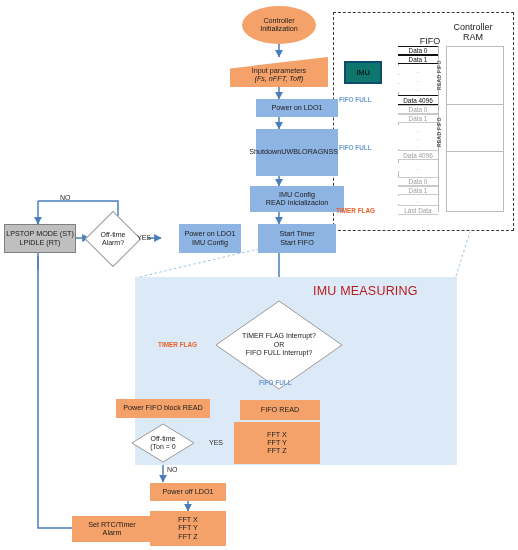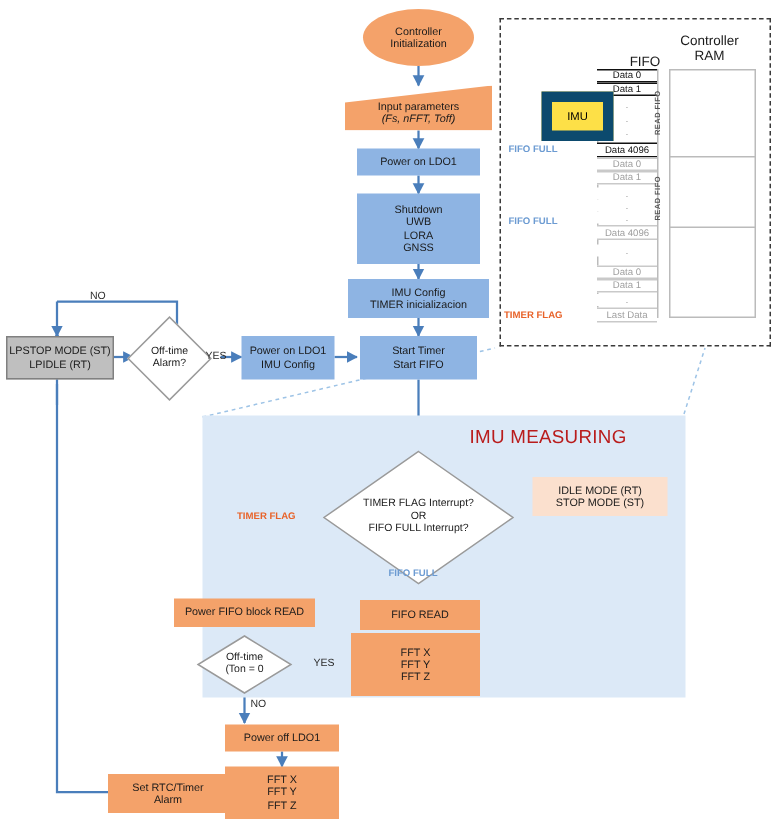--- a/index.html
+++ b/index.html
@@ -26,21 +26,21 @@
     display:flex;
     align-items:center;
     justify-content:center;
     text-align:center;
     line-height:1.15;
     color:#1a1a1a;
     font-size:7.2px;
     z-index:3;
   }
   .orange{ background:#F4A26A; }
-  .blue{ background:#8EB4E3; }
+  .blue{ background:#8EB4E3;margin-left:18px; }
   .grey{ background:#BFBFBF; border:1px solid #808080; }
   .peach{ background:#FBE0CE; }
 
   .ellipse{ border-radius:50%; background:#F4A26A; }
 
   
   .trapz{
     background:#F4A26A;
     clip-path:polygon(0% 38%, 100% 0%, 100% 100%, 0% 100%);
   }
@@ -124,26 +124,25 @@
     background:#ffffff;
     z-index:4;
   }
   .cell.strong{ border-top:1px solid #111; border-bottom:1px solid #111; color:#111; }
   .cell.faint{ border-top:1px solid #c9c9c9; border-bottom:1px solid #c9c9c9; color:#9e9e9e; }
   .cell.dots{ color:#9e9e9e; font-size:7px; letter-spacing:0; border:none;}
   .vline{ position:absolute; background:#bbb; z-index:4;}
   .hline{ position:absolute; background:#bbb; z-index:4;}
   .imu-box{
     position:absolute;
-    border:7px solid #0c4a6e;
-    background:#fde047;
+    border:2px solid #0c4a6e;
+    background:#0f766e;
     display:flex; align-items:center; justify-content:center;
     font-size:7.5px;
     z-index:5;
-    margin-left:17px;
   }
   .vtext{
     position:absolute;
     font-size:5px;
     color:#555;
     letter-spacing:0.3px;
     transform:rotate(-90deg);
     transform-origin:center center;
     white-space:nowrap;
     z-index:5;
@@ -277,30 +276,30 @@
     <span>Initialization</span>
   </div>
 
   <div class="node trapz" style="left:230px; top:57px; width:98px; height:30px; flex-direction:column; padding-top:6px;">
     <span>Input parameters</span>
     <span class="ital">(Fs, nFFT, Toff)</span>
   </div>
 
   <div class="node blue" style="left:238px; top:99px; width:82px; height:18px;">Power on LDO1</div>
 
-  <div class="node blue" style="left:238px; top:129px; width:82px; height:47px; flex-direction:column;">
+  <div class="node blue" style="left:238px; top:129px; width:82px; height:47px; flex-direction:row;justify-content:flex-end;">
     <span>Shutdown</span>
     <span>UWB</span>
     <span>LORA</span>
     <span>GNSS</span>
   </div>
 
   <div class="node blue" style="left:232px; top:186px; width:94px; height:26px; flex-direction:column;">
     <span>IMU Config</span>
-    <span>TIMER inicializacion</span>
+    <span>READ inicializacion</span>
   </div>
 
   <div class="node blue" style="left:240px; top:224px; width:78px; height:29px; flex-direction:column;">
     <span>Start Timer</span>
     <span>Start FIFO</span>
   </div>
 
   <div class="node grey" style="left:4px; top:224px; width:72px; height:29px; flex-direction:column;">
     <span>LPSTOP MODE (ST)</span>
     <span>LPIDLE (RT)</span>
@@ -326,24 +325,20 @@
     <svg width="128" height="90" viewBox="0 0 128 90" style="position:absolute;left:0;top:0;">
       <polygon points="64,1 127,45 64,89 1,45" fill="#ffffff" stroke="#9a9a9a" stroke-width="1"></polygon>
     </svg>
     <div class="diamond-label" style="flex-direction:column;">
       <span>TIMER FLAG Interrupt?</span>
       <span>OR</span>
       <span>FIFO FULL Interrupt?</span>
     </div>
   </div>
 
-  <div class="node peach" style="left:355px; top:318px; width:90px; height:26px; flex-direction:column;">
-    <span>IDLE MODE (RT)</span>
-    <span>STOP MODE (ST)</span>
-  </div>
 
   <span class="edge-label orange-t" style="left:158px; top:341px;">TIMER FLAG</span>
   <span class="edge-label blue-t" style="left:259px; top:379px;">FIFO FULL</span>
 
   <div class="node orange" style="left:116px; top:399px; width:94px; height:19px;">Power FIFO block READ</div>
 
   <div class="node orange" style="left:240px; top:400px; width:80px; height:20px;text-align:center;">FIFO READ</div>
 
   <div class="diamond-wrap" style="left:131px; top:423px; width:64px; height:40px;">
     <svg width="64" height="40" viewBox="0 0 64 40" style="position:absolute;left:0;top:0;">

